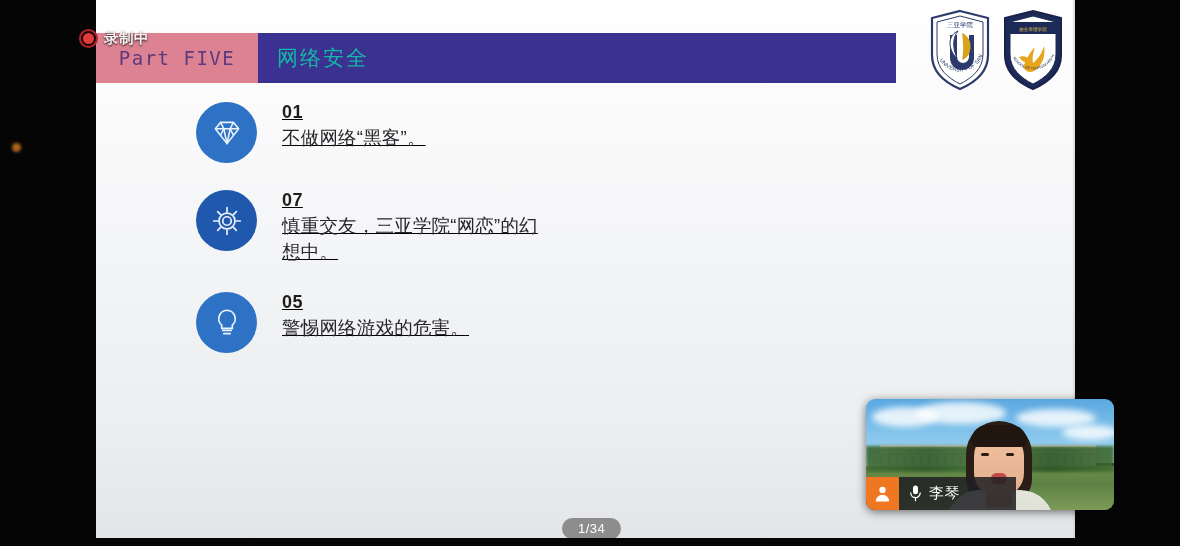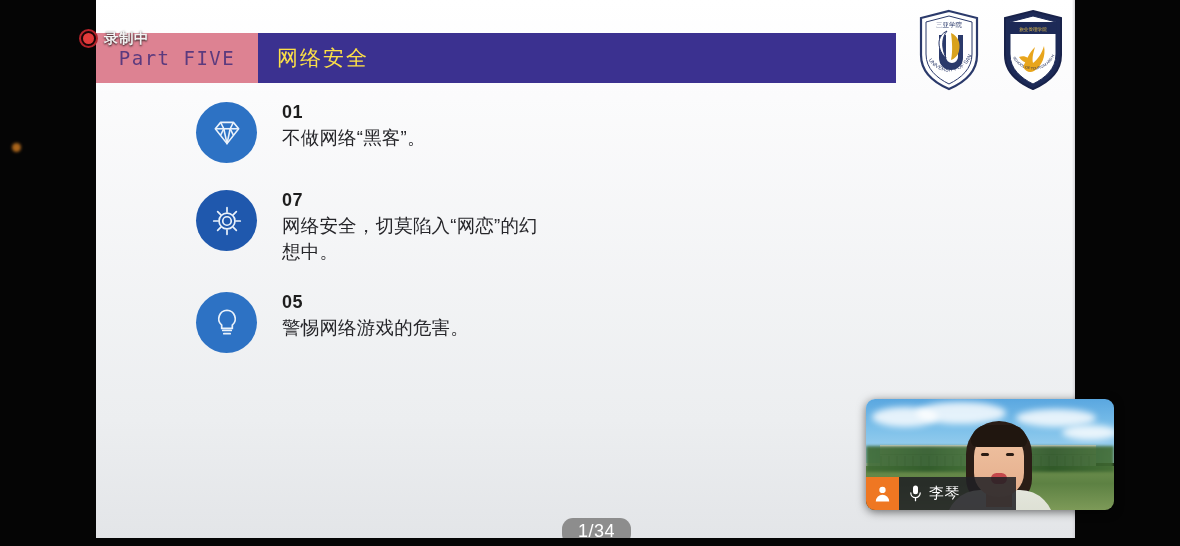--- a/index.html
+++ b/index.html
@@ -50,30 +50,30 @@
     width:162px;background:#dd8292;display:flex;align-items:center;justify-content:center;
   }
   .band-pink span{
     color:#5b3a7e;font-family:"DejaVu Sans Mono","Liberation Mono",monospace;
     font-size:19px;letter-spacing:1.5px;font-weight:400;
   }
   .band-purple{
     width:638px;background:#3b3190;display:flex;align-items:center;padding-left:19px;
     box-sizing:border-box;
   }
-  .band-purple span{color:#fde047;font-size:21px;letter-spacing:2px;}
-
-  
-  .logos{position:absolute;right:10px;top:9px;display:flex;gap:20px;align-items:flex-end;}
+  .band-purple span{color:#14b8a6;font-size:21px;letter-spacing:2px;}
+
+  
+  .logos{position:absolute;right:10px;top:9px;display:flex;gap:9px;align-items:flex-end;}
   .shield{width:64px;height:82px;}
 
   
   .grid{position:absolute;left:0;top:98px;width:979px;display:flex;flex-wrap:wrap;}
   .col{width:50%;box-sizing:border-box;}
-  .item{display:flex;align-items:flex-start;padding:0 0 0 0;margin-bottom:10px;}
+  .item{display:flex;align-items:flex-start;padding:0 0 0 0;margin-bottom:10px;text-decoration:underline;}
   .col:nth-child(odd) .item{padding-left:100px;}
   .col:nth-child(even) .item{padding-left:515px;}
   .icon-circle{
     width:61px;height:61px;border-radius:50%;flex:0 0 61px;
     display:flex;align-items:center;justify-content:center;margin-top:4px;
   }
   .icon-circle svg{width:34px;height:34px;}
   .txt{margin-left:25px;padding-top:5px;}
   .num{font-size:18px;font-weight:700;color:#1d1d1d;line-height:1.1;letter-spacing:.4px;}
   .desc{
@@ -84,21 +84,21 @@
   
   .r1 .item{height:78px;}
   .r2 .item{height:92px;}
   .r3 .item{height:92px;}
   .r4 .item{height:92px;}
 
   
   .page-pill{
     position:absolute;left:466px;top:518px;
     background:#8d8d8d;color:#fff;border-radius:11px;
-    padding:3px 16px;font-size:18px;letter-spacing:.5px;
+    padding:3px 16px;font-size:13px;letter-spacing:.5px;
   }
 
   
   #video{
     position:absolute;left:866px;top:399px;width:248px;height:111px;
     border-radius:9px;overflow:hidden;z-index:60;
     box-shadow:0 2px 10px rgba(0,0,0,.55);
   }
   .vid-bg{position:absolute;inset:0;}
   .sky{position:absolute;left:0;top:0;width:100%;height:58%;
@@ -232,21 +232,21 @@
             <svg viewBox="0 0 32 32" fill="none" stroke="#eaf2fb" stroke-width="1.6">
               <circle cx="16" cy="16" r="4"></circle>
                 <circle cx="16" cy="16" r="7.5"></circle>
               <g stroke-linecap="round">
                 <path d="M16 3.5v4M16 24.5v4M3.5 16h4M24.5 16h4M7.2 7.2l2.8 2.8M22 22l2.8 2.8M24.8 7.2L22 10M10 22l-2.8 2.8"></path>
               </g>
             </svg>
           </div>
           <div class="txt">
             <div class="num">07</div>
-            <div class="desc">网络安全，切莫陷入“网恋”的幻想中。</div>
+            <div class="desc">慎重交友，三亚学院“网恋”的幻想中。</div>
           </div>
         </div>
       </div>
       <div class="col r2">
         <div class="item">
           
           
         </div>
       </div>
 

